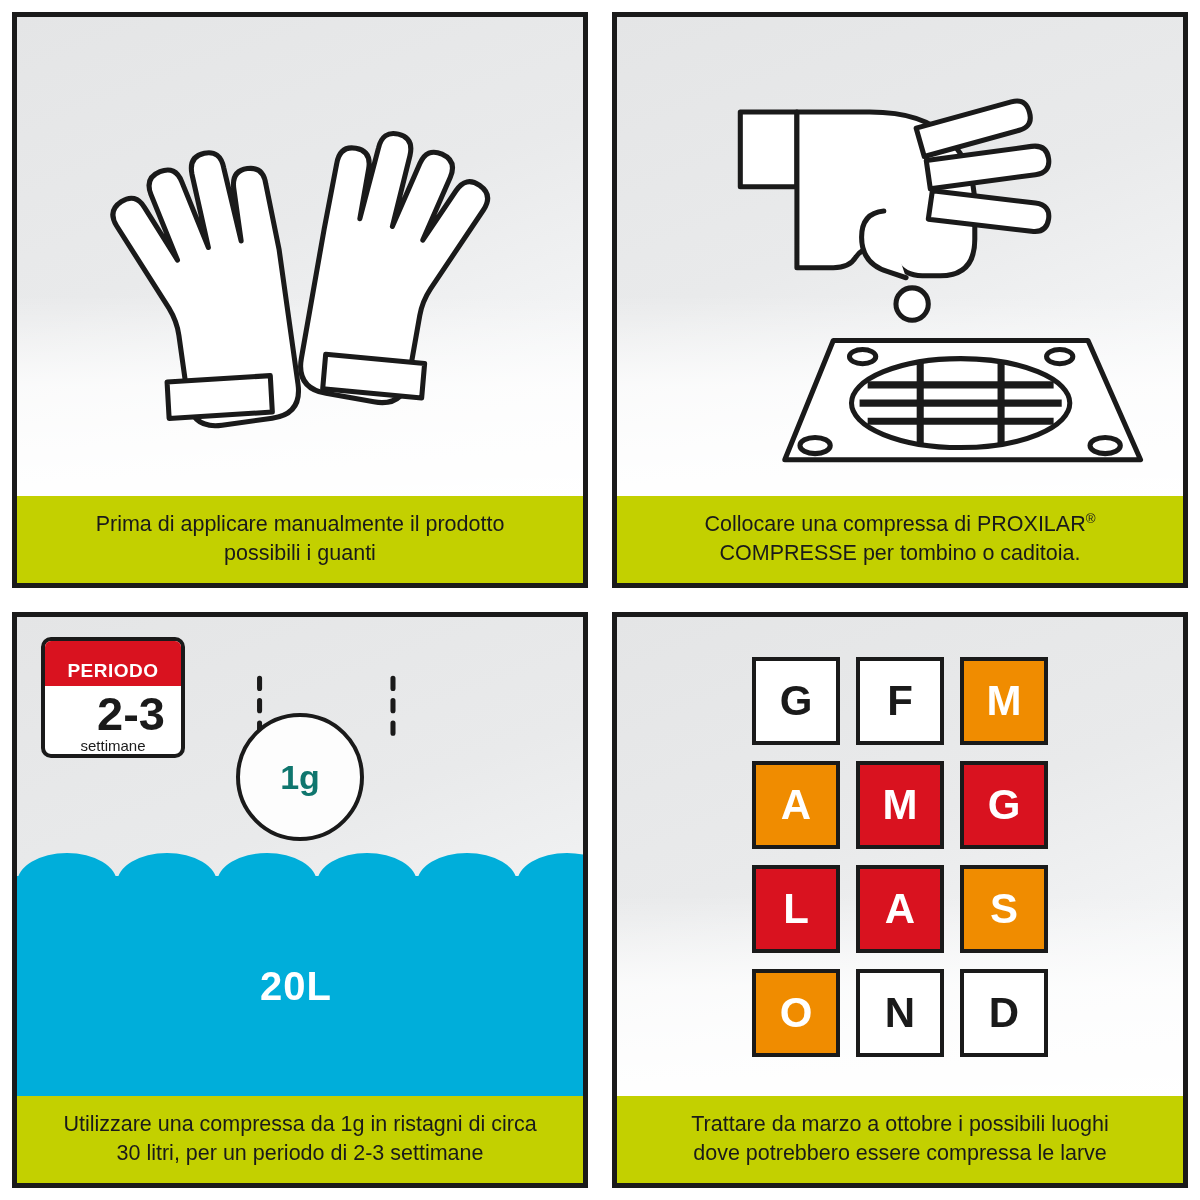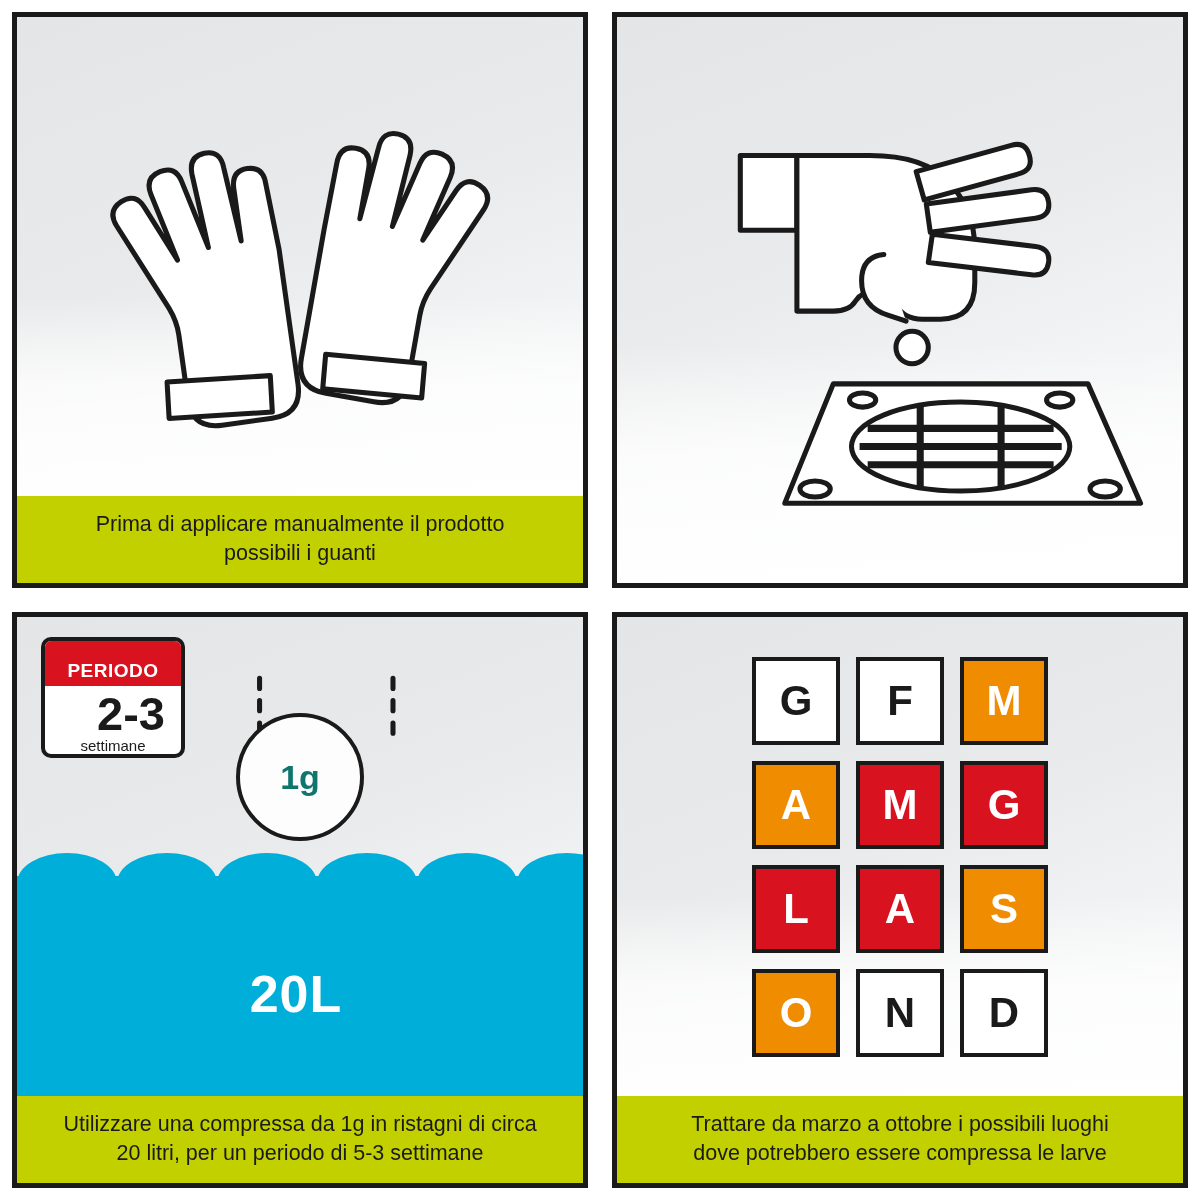--- a/index.html
+++ b/index.html
@@ -92,21 +92,21 @@
     top: -27px;
     height: 56px;
     z-index: 2;
   }
   .water-label {
     position: absolute;
     left: 0; right: 8px;
     top: 40%;
     text-align: center;
     color: #ffffff;
-    font-size: 52px;
+    font-size: 40px;
     font-weight: bold;
     letter-spacing: 1px;
     z-index: 3;
   }
 
   
   .period-badge {
     position: absolute;
     left: 24px;
     top: 20px;
@@ -265,20 +265,24 @@
           </g>
           <g stroke="#1a1a1a" stroke-width="7" stroke-linecap="butt">
             <line x1="248" y1="362" x2="432" y2="362"></line>
             <line x1="240" y1="380" x2="440" y2="380"></line>
             <line x1="248" y1="398" x2="432" y2="398"></line>
             <line x1="300" y1="340" x2="300" y2="420"></line>
             <line x1="380" y1="340" x2="380" y2="420"></line>
           </g>
         </svg>
       </div>
+      <div class="caption">
+        <span class="line">Collocare una compressa di PROXILAR<sup>®</sup></span>
+        <span class="line">COMPRESSE per tombino o caditoia.</span>
+      </div>
     </div>
   </div>
 
   <div class="panel">
     <div class="panel-inner">
       <div class="illus">
 
         <div class="period-badge">
           <div class="pb-top">PERIODO</div>
           <div class="pb-num">2-3</div>
@@ -303,21 +307,21 @@
                      a50 30 0 0 1 100 0
                      a50 30 0 0 1 100 0
                      a50 30 0 0 1 100 0
                      L600 56 Z" fill="#00aeda"></path>
           </svg>
           <div class="water-label">20L</div>
         </div>
       </div>
       <div class="caption">
         <span class="line">Utilizzare una compressa da 1g in ristagni di circa</span>
-        <span class="line">20 litri, per un periodo di 5-3 settimane</span>
+        <span class="line">30 litri, per un periodo di 2-3 settimane</span>
       </div>
     </div>
   </div>
 
   <div class="panel">
     <div class="panel-inner">
       <div class="illus">
         <div class="floor"></div>
         <div class="months" id="months-grid">
             <div class="month" style="background: rgb(255, 255, 255); color: rgb(26, 26, 26);">

